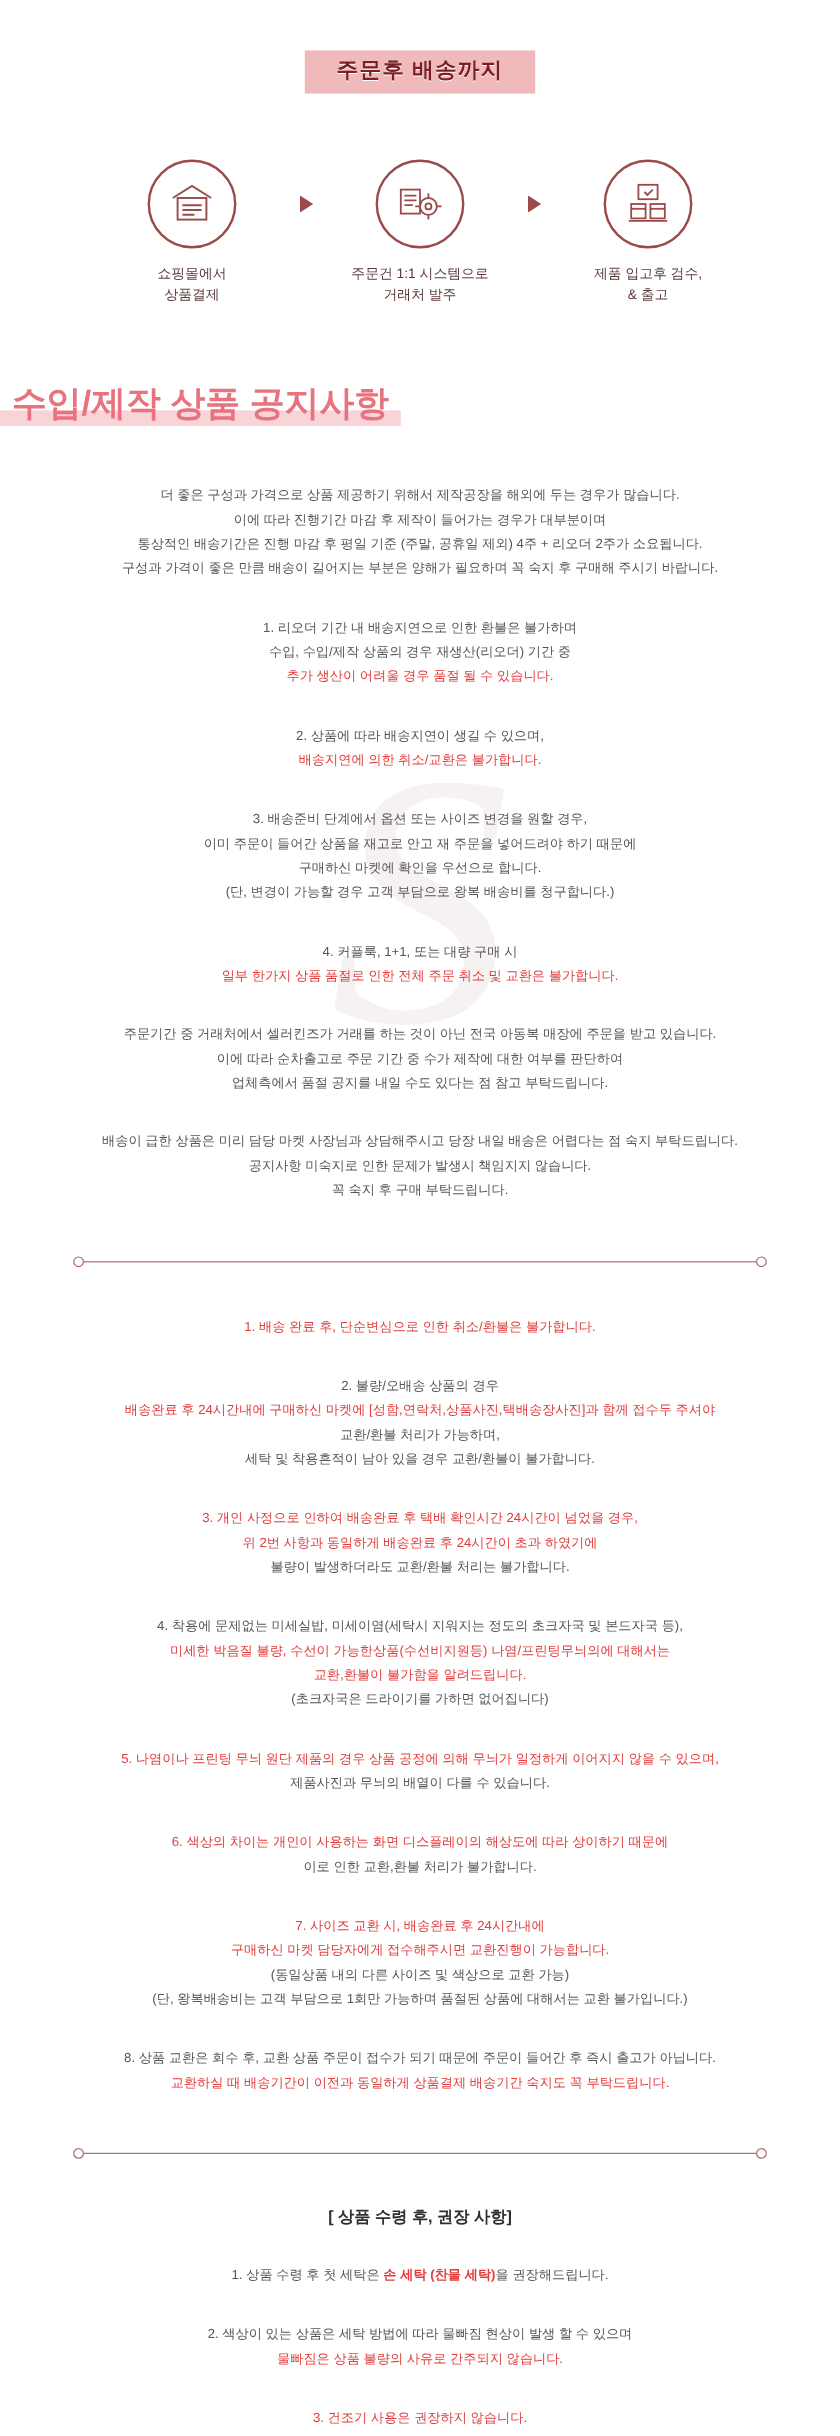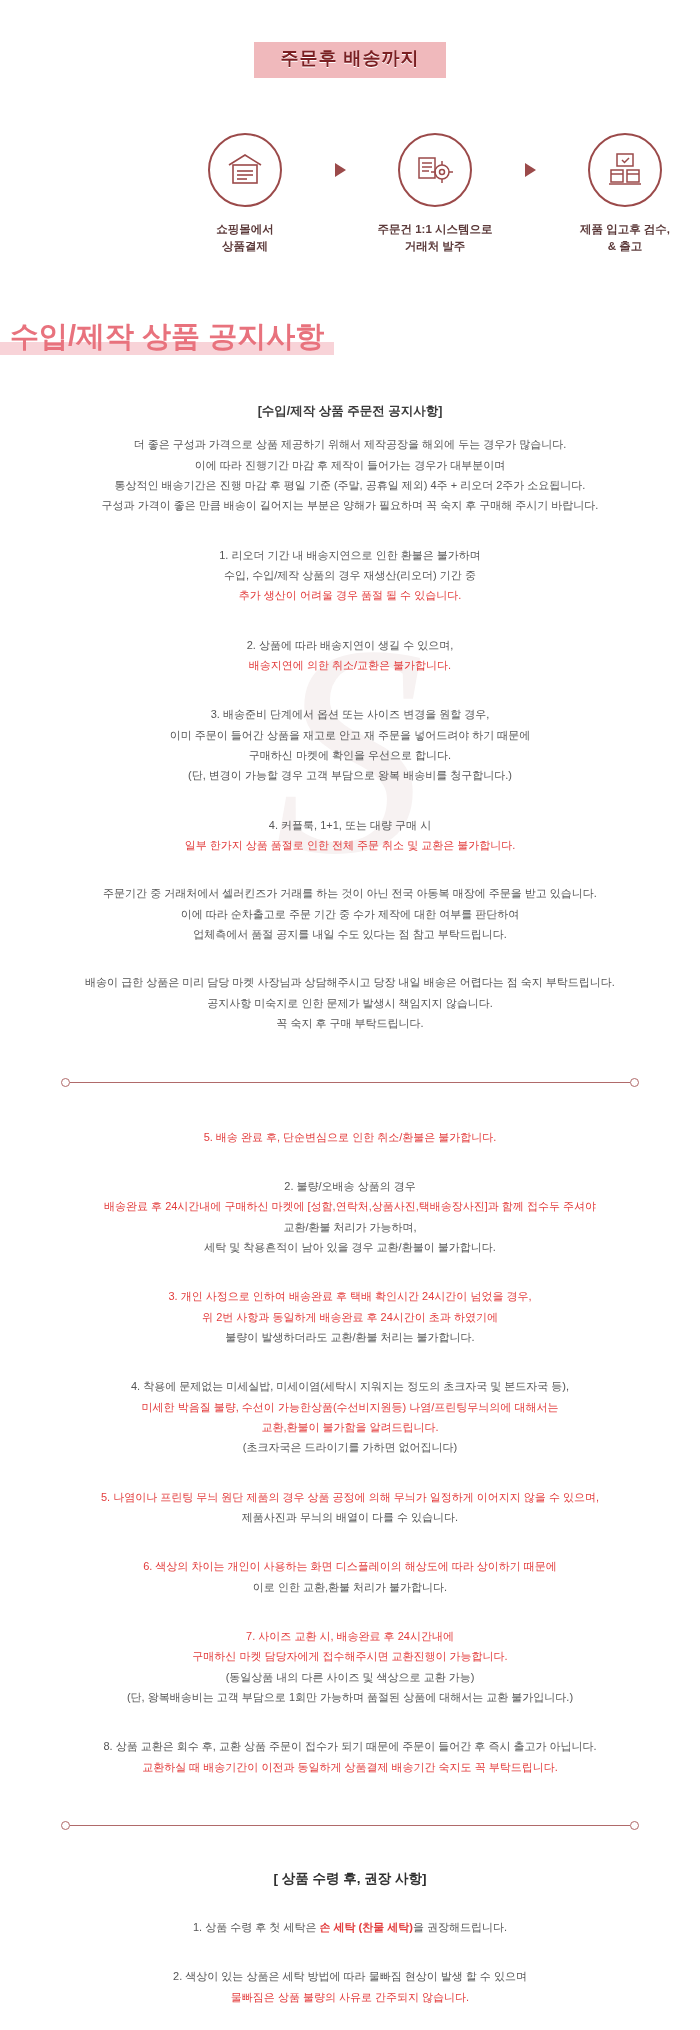--- a/index.html
+++ b/index.html
@@ -59,23 +59,22 @@
     letter-spacing: 1px;
     line-height: 1.1;
     text-shadow: 0 1px 0 #ffffff;
   }
 
   
   .steps {
     margin-top: 55px;
     display: flex;
     align-items: flex-start;
-    justify-content: flex-end;
+    justify-content: center;
     gap: 0px;
-    font-weight: bold;
   }
   .step {
     width: 150px;
     text-align: center;
   }
   .circle {
     width: 74px;
     height: 74px;
     border: 2px solid #9b4a4a;
     border-radius: 50%;
@@ -258,21 +257,20 @@
     <div class="main-title-wrap">
       <div class="main-title">
         <span class="hl"></span>
         <span>수입/제작 상품 공지사항</span>
       </div>
     </div>
 
     <div class="gap-l"></div>
 
     <div class="block">
-      <div class="sec-title">[수입/제작 상품 주문전 공지사항]</div>
       <div class="para">더 좋은 구성과 가격으로 상품 제공하기 위해서 제작공장을 해외에 두는 경우가 많습니다.
 이에 따라 진행기간 마감 후 제작이 들어가는 경우가 대부분이며
 통상적인 배송기간은 진행 마감 후 평일 기준 (주말, 공휴일 제외) 4주 + 리오더 2주가 소요됩니다.
 구성과 가격이 좋은 만큼 배송이 길어지는 부분은 양해가 필요하며 꼭 숙지 후 구매해 주시기 바랍니다.</div>
       <div id="s1-items">
           <div class="item">
             <div class="para">1. 리오더 기간 내 배송지연으로 인한 환불은 불가하며</div>
             <div class="para">수입, 수입/제작 상품의 경우 재생산(리오더) 기간 중</div>
             <div class="para red">추가 생산이 어려울 경우 품절 될 수 있습니다.</div>
           </div>
@@ -303,21 +301,21 @@
 
     <div class="divider">
       <span class="dot"></span>
         <span class="line"></span>
         <span class="dot"></span>
     </div>
 
     <div class="block">
       <div id="s2-items">
           <div class="item">
-            <div class="para red">5. 배송 완료 후, 단순변심으로 인한 취소/환불은 불가합니다.</div>
+            <div class="para red">1. 배송 완료 후, 단순변심으로 인한 취소/환불은 불가합니다.</div>
           </div>
           <div class="item">
             <div class="para">2. 불량/오배송 상품의 경우</div>
             <div class="para red">배송완료 후 24시간내에 구매하신 마켓에 [성함,연락처,상품사진,택배송장사진]과 함께 접수두 주셔야</div>
             <div class="para">교환/환불 처리가 가능하며,</div>
             <div class="para">세탁 및 착용흔적이 남아 있을 경우 교환/환불이 불가합니다.</div>
           </div>
           <div class="item">
             <div class="para red">3. 개인 사정으로 인하여 배송완료 후 택배 확인시간 24시간이 넘었을 경우,</div>
             <div class="para red">위 2번 사항과 동일하게 배송완료 후 24시간이 초과 하였기에</div>

